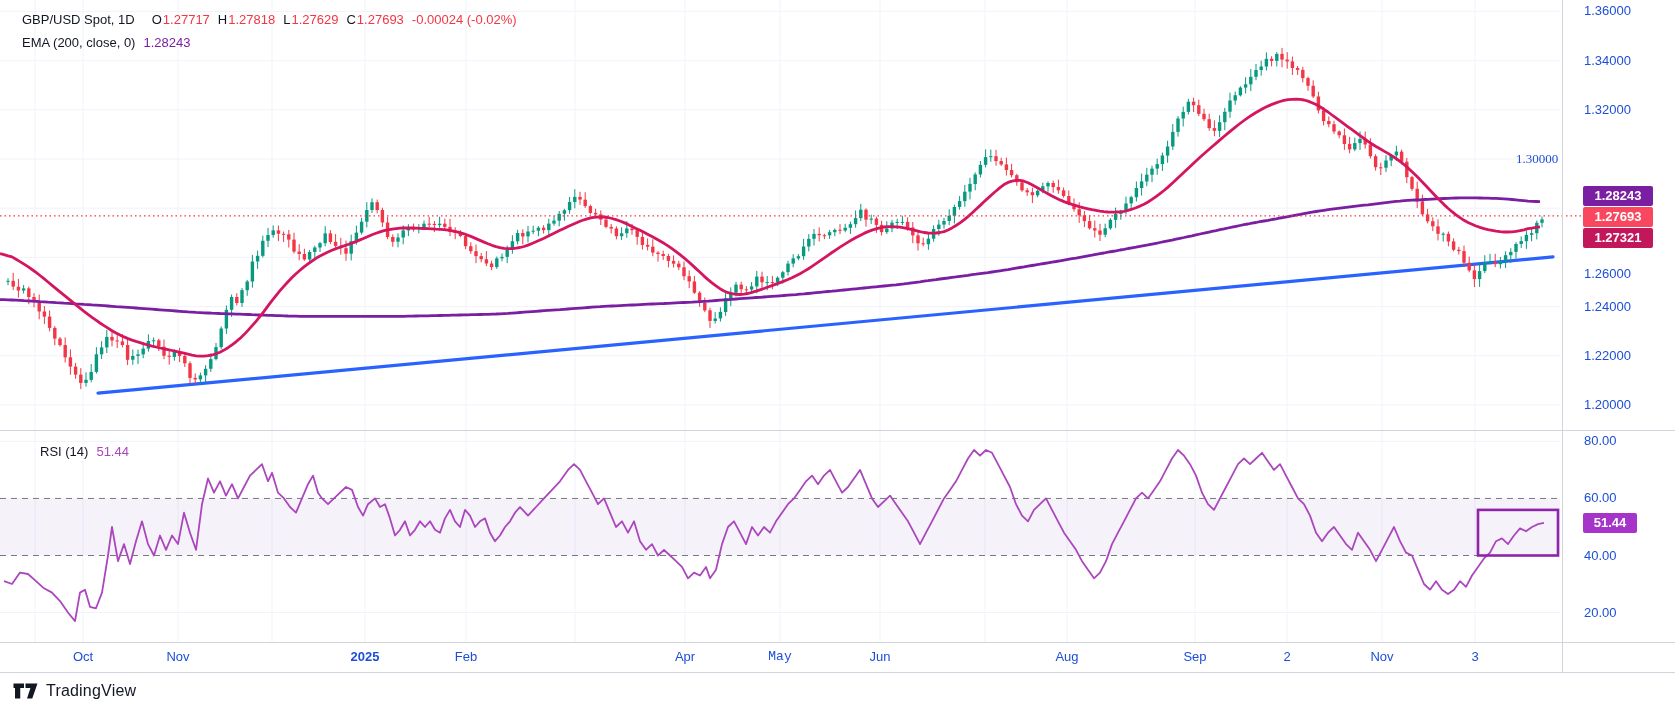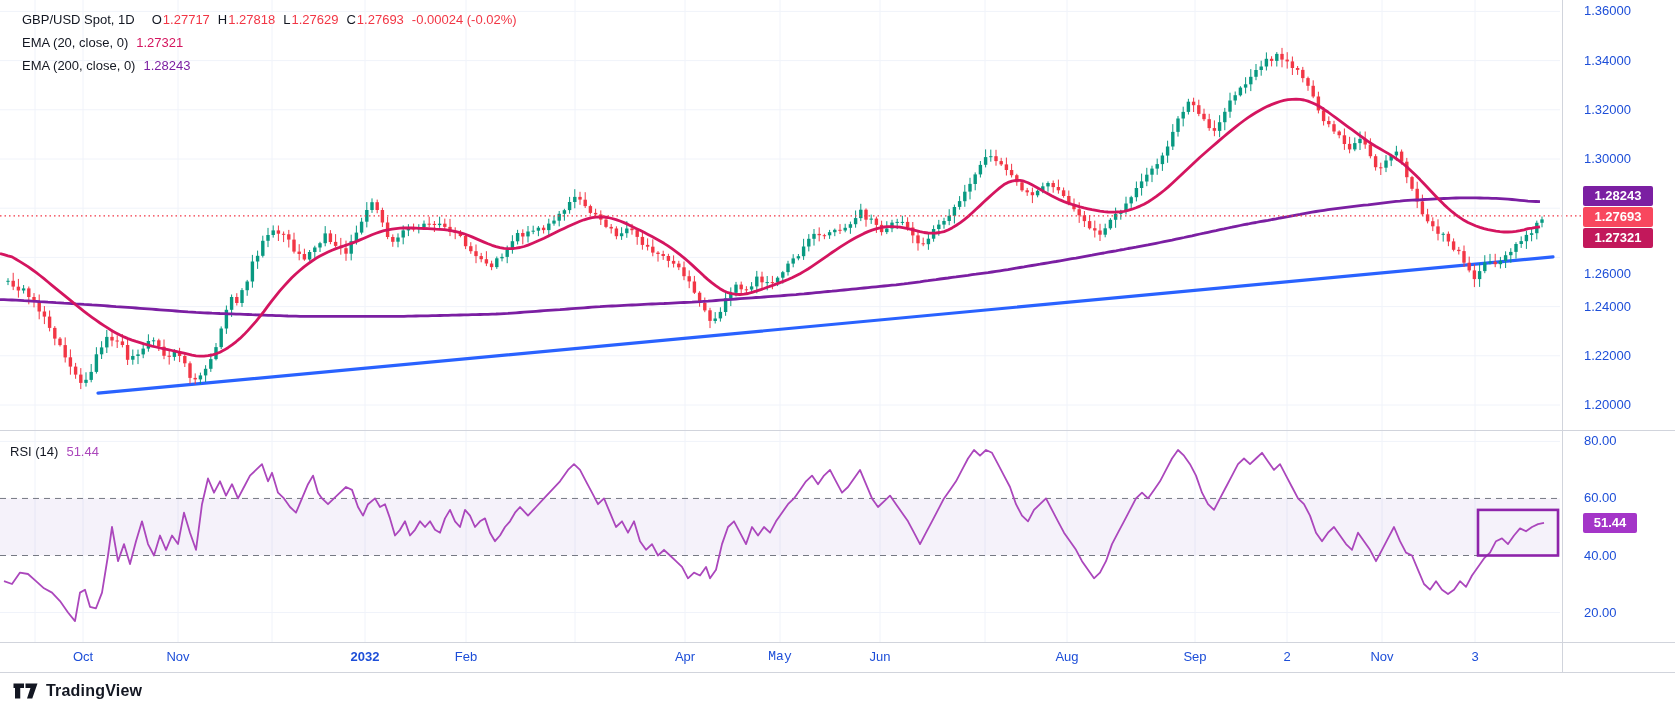--- a/index.html
+++ b/index.html
@@ -9,24 +9,24 @@
   .axis-label{position:absolute;font-size:13px;color:#1d4ed8;white-space:nowrap;line-height:16px;}
   .time-label{transform:translateX(-50%);}
   .time-label.bold{font-weight:bold;}
   .badge{position:absolute;left:1583px;width:70px;height:20px;border-radius:2px;color:#fff;
          font-size:13px;font-weight:bold;text-align:center;line-height:20px;}
   .legend{position:absolute;top:12px;left:22px;font-size:13px;color:#131722;}
   .legend-row{height:17px;margin-bottom:6px;white-space:nowrap;}
   .legend-row .sym{margin-right:9px;}
   .legend-row .k{margin-left:8px;}
   .legend-row .v{margin-left:1px;}
-  .rsi-legend{position:absolute;top:444px;left:10px;font-size:13px;color:#131722;white-space:nowrap;}
+  .rsi-legend{position:absolute;top:444px;left:40px;font-size:13px;color:#131722;white-space:nowrap;}
   .rsi-legend .v{margin-left:8px;}
   .brand{position:absolute;top:680px;left:12px;display:flex;align-items:center;gap:7px;}
-  .brand-text{font-size:16px;font-weight:700;color:#131722;letter-spacing:0.2px;}
+  .brand-text{font-size:16px;font-weight:400;color:#131722;letter-spacing:0.2px;}
 </style>
 </head>
 <body>
 
 <div class="stage">
 
   <svg id="chart-svg" width="1675" height="718" viewBox="0 0 1675 718">
       <line x1="83" y1="0" x2="83" y2="642.5" stroke="#f0f3fa" stroke-width="1"></line>
       <line x1="178" y1="0" x2="178" y2="642.5" stroke="#f0f3fa" stroke-width="1"></line>
       <line x1="365" y1="0" x2="365" y2="642.5" stroke="#f0f3fa" stroke-width="1"></line>
@@ -661,51 +661,48 @@
       <line x1="0" y1="642.5" x2="1675" y2="642.5" stroke="#d1d4dc" stroke-width="1"></line>
       <line x1="0" y1="672.5" x2="1675" y2="672.5" stroke="#d1d4dc" stroke-width="1"></line>
       <line x1="1562.5" y1="0" x2="1562.5" y2="672.5" stroke="#d1d4dc" stroke-width="1"></line>
     </svg>
 
   <div class="legend">
     <div class="legend-row">
       <span class="sym">GBP/USD Spot, 1D</span><span class="k">O</span><span class="v lv-red" style="color: rgb(242, 54, 69);">1.27717</span><span class="k">H</span><span class="v lv-red" style="color: rgb(242, 54, 69);">1.27818</span><span class="k">L</span><span class="v lv-red" style="color: rgb(242, 54, 69);">1.27629</span><span class="k">C</span><span class="v lv-red" style="color: rgb(242, 54, 69);">1.27693</span><span class="k lv-red" style="color: rgb(242, 54, 69);">-0.00024 (-0.02%)</span>
     </div>
     <div class="legend-row">
-      <span>EMA (20, close, 0)</span><span class="k lv-ema20" style="color: rgb(212, 21, 95);">1.27321</span>
-    </div>
-    <div class="legend-row">
       <span>EMA (200, close, 0)</span><span class="k lv-ema200" style="color: rgb(123, 31, 162);">1.28243</span>
     </div>
   </div>
 
   <div class="rsi-legend">
     <span>RSI (14)</span><span class="v lv-rsi" style="color: rgb(171, 71, 188);">51.44</span>
   </div>
 
   <div id="price-axis">
       <div class="axis-label" style="left: 1584px; top: 3.4px;">1.36000</div>
       <div class="axis-label" style="left: 1584px; top: 52.6px;">1.34000</div>
       <div class="axis-label" style="left: 1584px; top: 101.8px;">1.32000</div>
-      <div class="axis-label" style="left: 1584px; top: 151px;">1.30000</div>
+      <div class="axis-label" style="left: 1516px; top: 151px; font-family: Liberation Serif, serif;">1.30000</div>
       <div class="axis-label" style="left: 1584px; top: 266px;">1.26000</div>
       <div class="axis-label" style="left: 1584px; top: 298.6px;">1.24000</div>
       <div class="axis-label" style="left: 1584px; top: 347.8px;">1.22000</div>
       <div class="axis-label" style="left: 1584px; top: 397px;">1.20000</div>
     </div>
   <div id="rsi-axis">
       <div class="axis-label" style="left: 1584px; top: 433.4px;">80.00</div>
       <div class="axis-label" style="left: 1584px; top: 490.45px;">60.00</div>
       <div class="axis-label" style="left: 1584px; top: 547.5px;">40.00</div>
       <div class="axis-label" style="left: 1584px; top: 604.55px;">20.00</div>
     </div>
   <div id="time-axis">
       <div class="axis-label time-label" style="left: 83px; top: 649px;">Oct</div>
       <div class="axis-label time-label" style="left: 178px; top: 649px;">Nov</div>
-      <div class="axis-label time-label bold" style="left: 365px; top: 649px;">2032</div>
+      <div class="axis-label time-label bold" style="left: 365px; top: 649px;">2025</div>
       <div class="axis-label time-label" style="left: 466px; top: 649px;">Feb</div>
       <div class="axis-label time-label" style="left: 685px; top: 649px;">Apr</div>
       <div class="axis-label time-label" style="left: 780px; top: 649px; font-family: Liberation Mono, monospace;">May</div>
       <div class="axis-label time-label" style="left: 880px; top: 649px;">Jun</div>
       <div class="axis-label time-label" style="left: 1067px; top: 649px;">Aug</div>
       <div class="axis-label time-label" style="left: 1195px; top: 649px;">Sep</div>
       <div class="axis-label time-label" style="left: 1287px; top: 649px;">2</div>
       <div class="axis-label time-label" style="left: 1382px; top: 649px;">Nov</div>
       <div class="axis-label time-label" style="left: 1475px; top: 649px;">3</div>
     </div>

